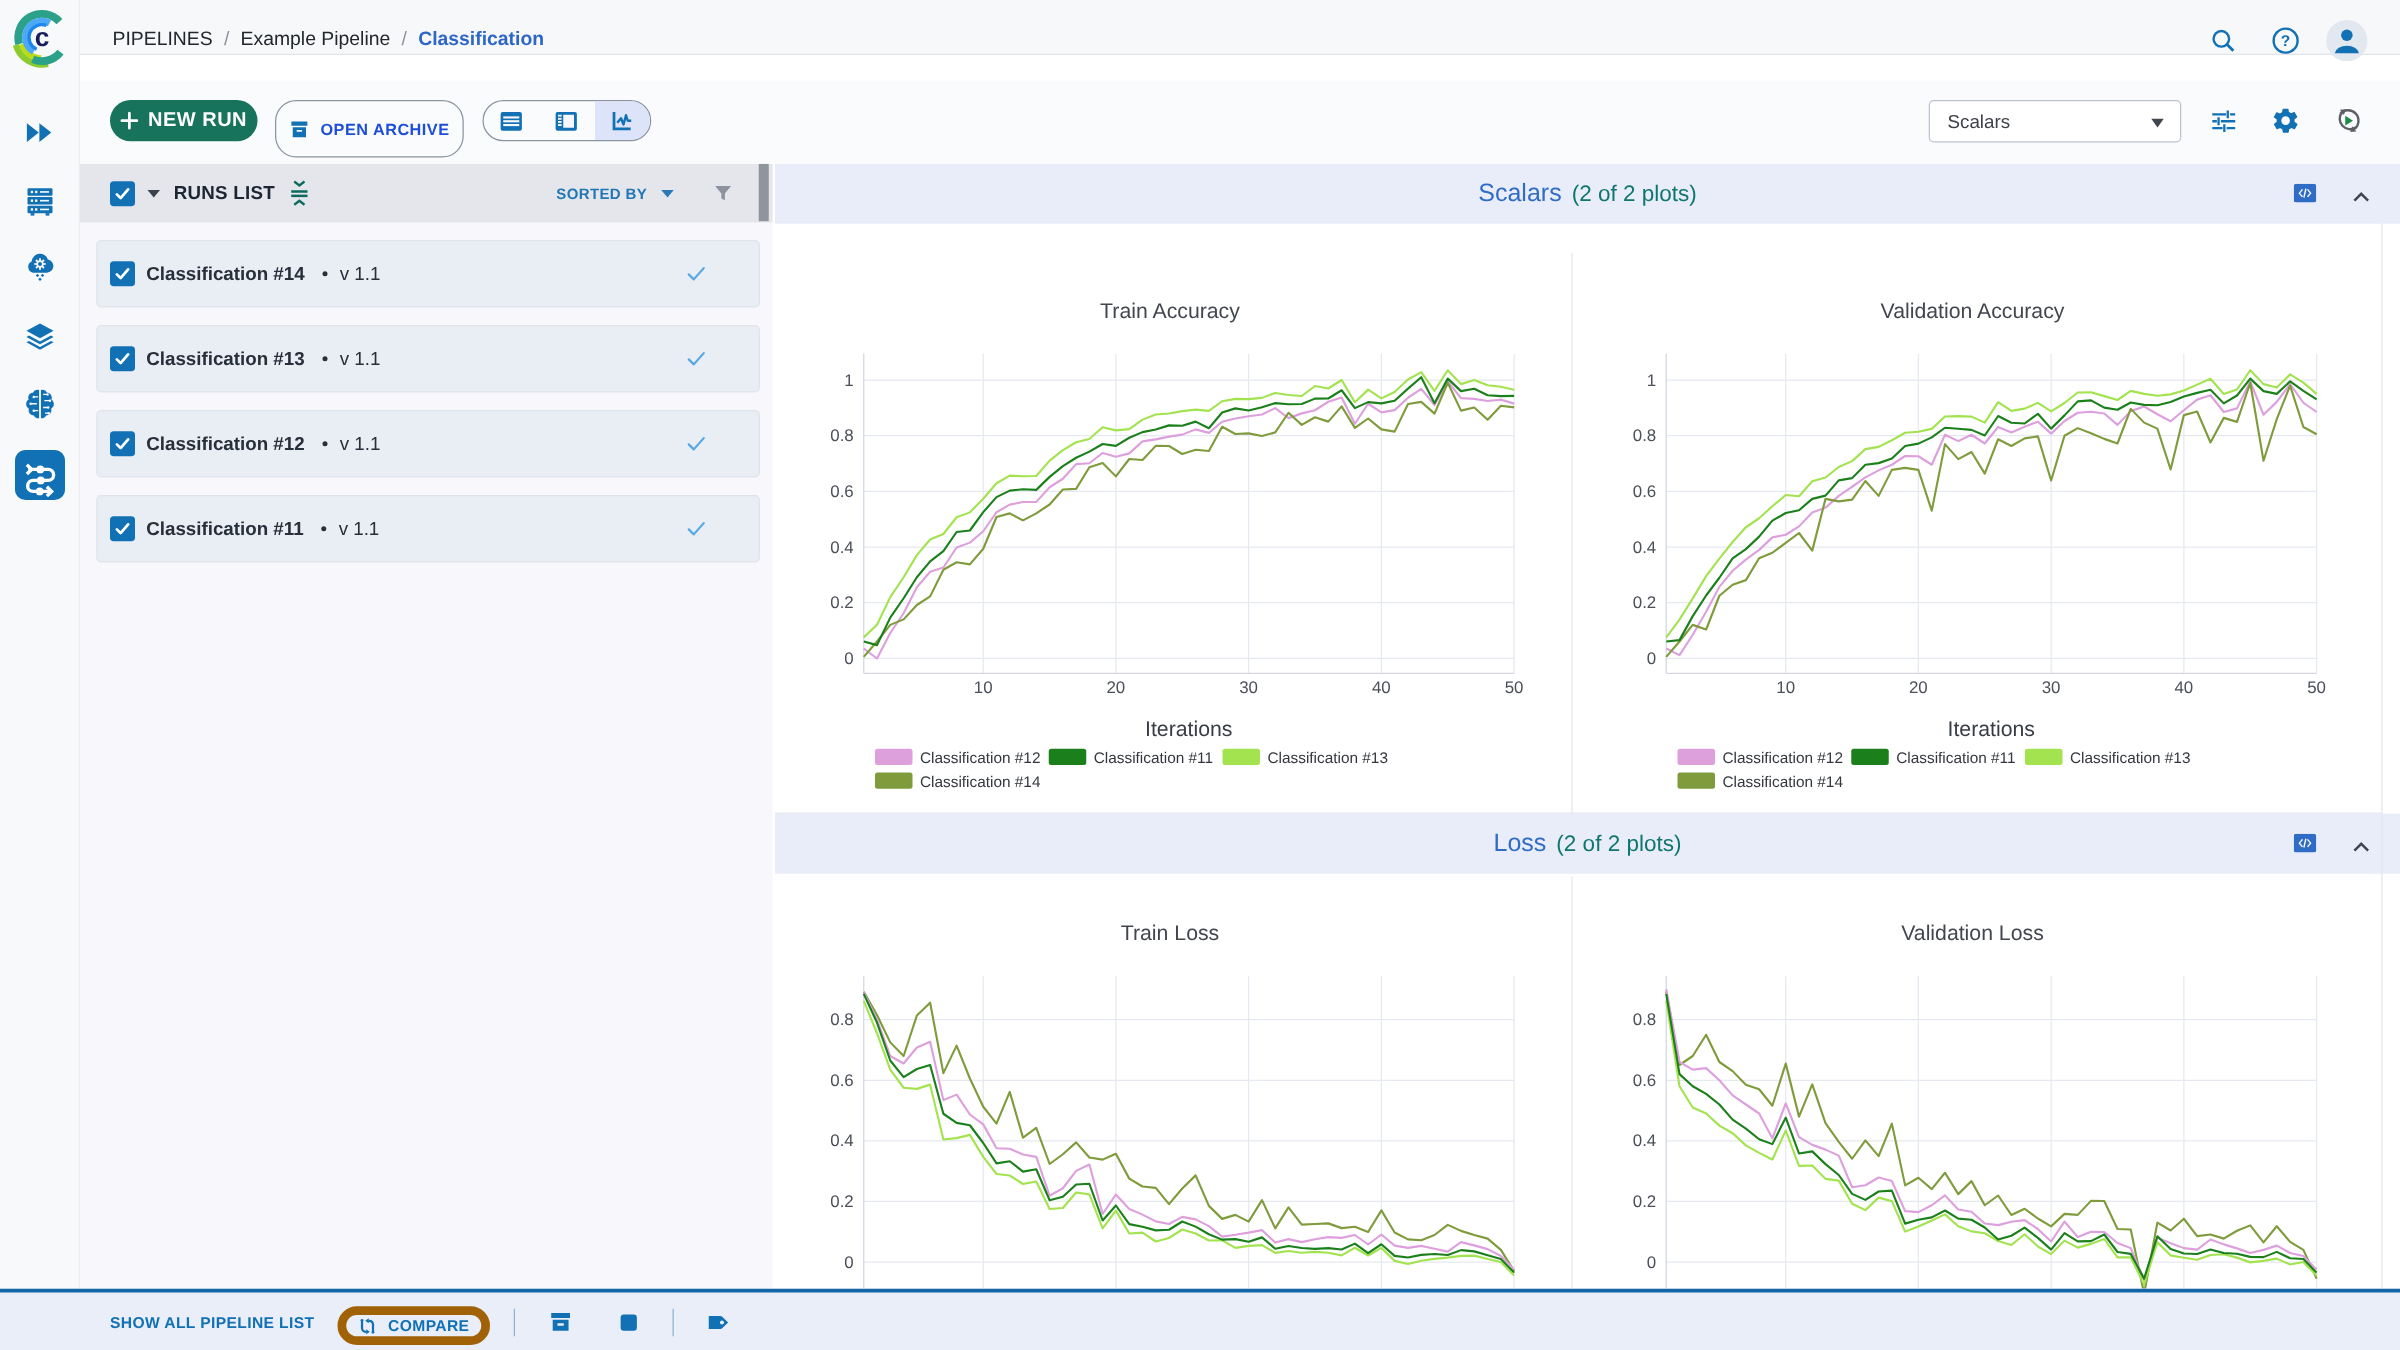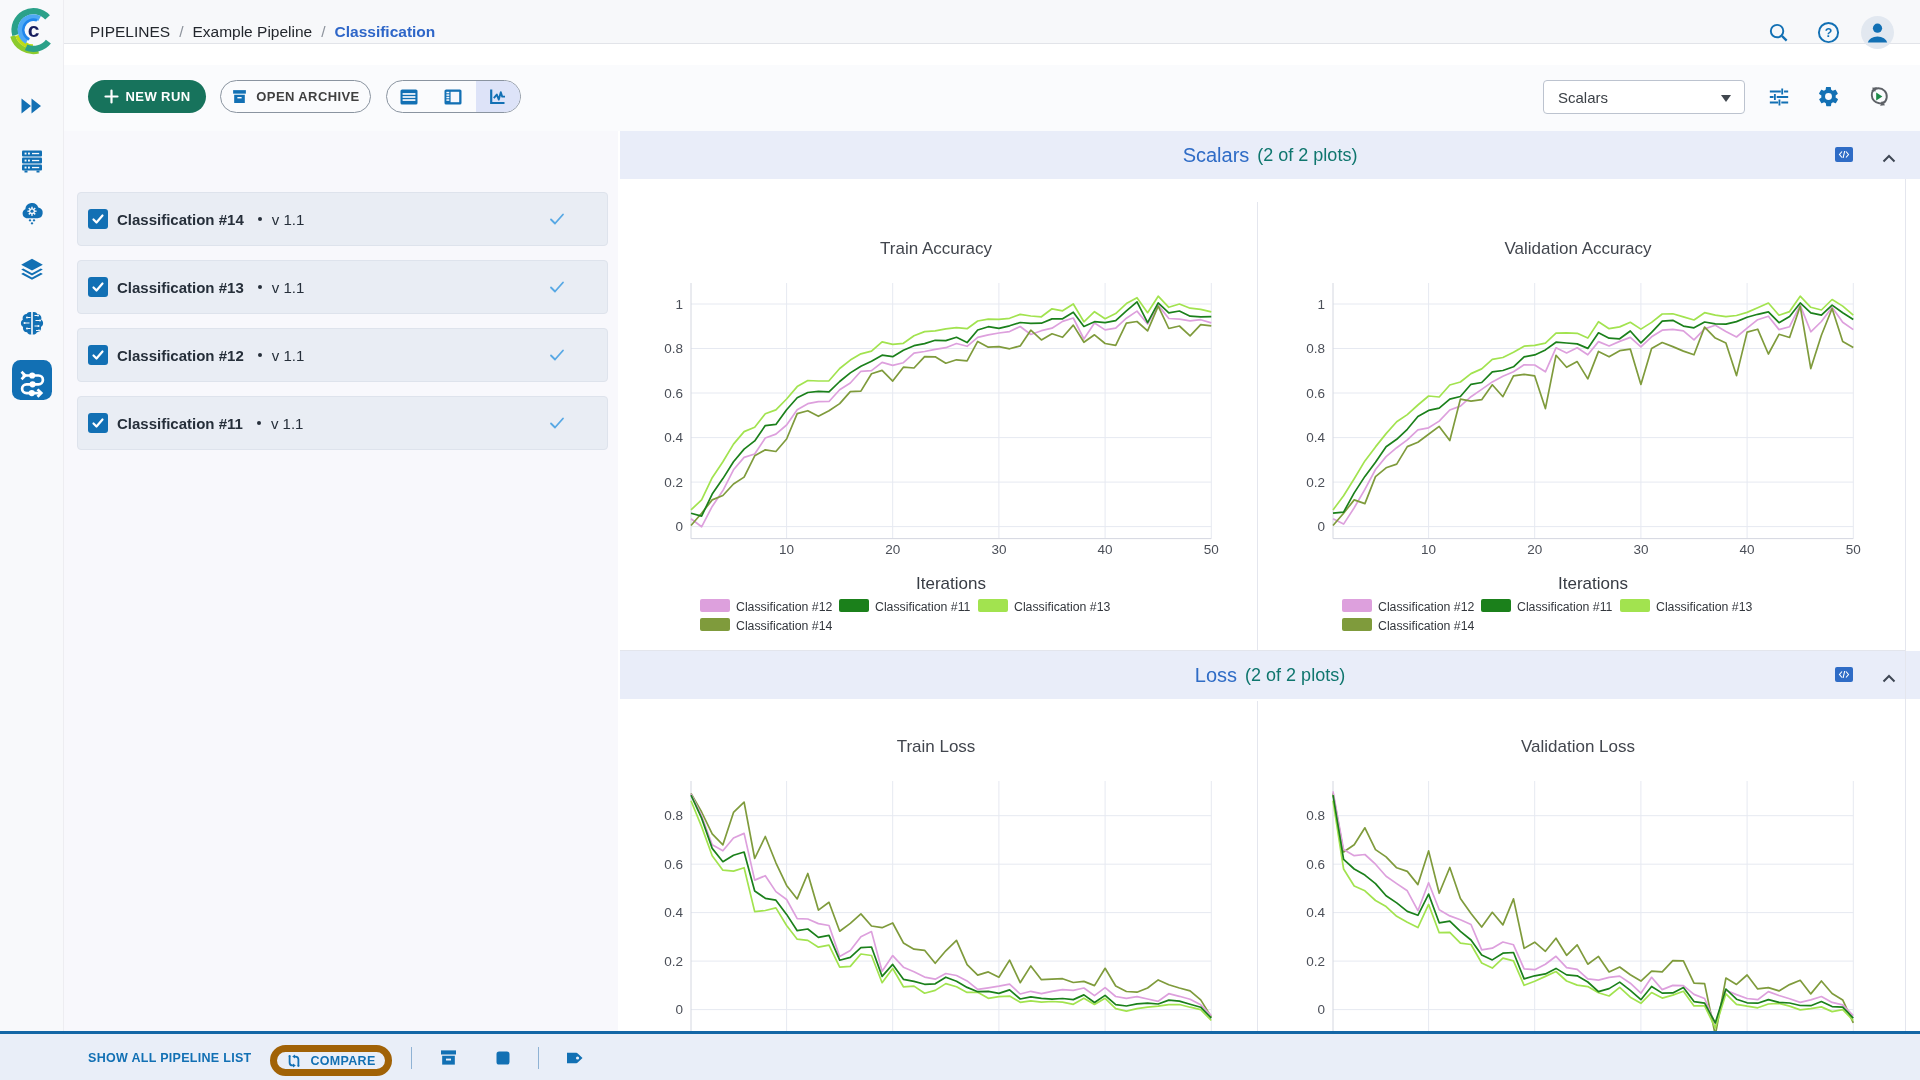--- a/index.html
+++ b/index.html
@@ -13,22 +13,22 @@
 #toolbar { left:64px; top:65px; width:1856px; height:66px; background:#fafbfd; z-index:3; }
 #runspanel { left:64px; top:131px; width:554px; height:900px; background:#f8f8fc; z-index:2; }
 #plots   { left:620px; top:131px; width:1300px; height:900px; background:#fff; z-index:1; }
 #footer  { left:0; top:1031px; width:1920px; height:49px; background:#e9eef8; border-top:3px solid #1366a6; z-index:6; }
 
 .crumb { top:23px; font-size:15.5px; color:#23272d; }
 .crumb b { font-weight:400; }
 .crumb .sep { color:#8d939c; padding:0 9px; }
 .crumb .cur { color:#2e66c8; font-weight:700; }
 
-.btn-green { left:24px; top:15px; width:118px; height:33px; border-radius:17px; background:#17735c; color:#fff; font-size:13px; font-weight:700; letter-spacing:.4px; display:flex; align-items:center; justify-content:center; gap:7px; }
-.btn-outline { left:156px; top:15px; width:151px; height:33px; border-radius:17px; border:1px solid #8a94a0; color:#404040; font-size:13px; font-weight:700; letter-spacing:.4px; display:flex; align-items:center; justify-content:center; gap:8px; background:transparent; }
+.btn-green { left:24px; top:15px; width:118px; height:33px; border-radius:17px; background:#17735c; color:#fff; font-size:16px; font-weight:700; letter-spacing:.4px; display:flex; align-items:center; justify-content:center; gap:7px; }
+.btn-outline { left:156px; top:15px; width:151px; height:46px; border-radius:17px; border:1px solid #8a94a0; color:#1d4ed8; font-size:13px; font-weight:700; letter-spacing:.4px; display:flex; align-items:center; justify-content:center; gap:8px; background:transparent; }
 .toggle { left:322px; top:15px; width:135px; height:33px; border-radius:17px; border:1px solid #8a94a0; overflow:hidden; display:flex; }
 .toggle .cell { width:45px; height:100%; display:flex; align-items:center; justify-content:center; }
 .toggle .sel { background:#dde3f8; }
 .select { left:1479px; top:15px; width:202px; height:34px; border-radius:4px; border:1px solid #bcc3cf; background:#fff; }
 .select span { position:absolute; left:14px; top:8px; font-size:15px; color:#3c4147; }
 .select .car { position:absolute; right:13px; top:14px; width:0; height:0; border-left:5.5px solid transparent; border-right:5.5px solid transparent; border-top:7px solid #41474e; }
 
 .runshead { left:0; top:0; width:554px; height:47px; background:#e4e6ec; display:flex; align-items:center; }
 .runshead .thumb { position:absolute; right:3px; top:0px; width:8px; height:46px; background:#8f959d; }
 .rl-label { font-size:15px; font-weight:700; color:#1c2633; letter-spacing:.2px; }
@@ -196,20 +196,41 @@
     </svg>
 <svg class="abs" style="left:1803px;top:20px;" width="23" height="23" viewBox="0 0 23 23" fill="none">
       <path d="M5.14,6.16 A8.3,8.3 0 1 1 16.26,18.30" stroke="#5d6167" stroke-width="1.9"></path>
       <path d="M17.86,16.84 A8.3,8.3 0 0 1 6.74,4.70" stroke="#5d6167" stroke-width="1.9"></path>
       <polygon points="18.06,20.21 14.93,16.05 13.14,20.66" fill="#5d6167"></polygon>
       <polygon points="4.94,2.79 8.07,6.95 9.86,2.34" fill="#5d6167"></polygon>
       <polygon points="9.2,7.6 15.4,11.5 9.2,15.4" fill="#1d8a48"></polygon>
     </svg>
 </div>
 <div id="runspanel" class="abs">
+  <div class="abs runshead">
+    <div style="margin-left:24px;" class="cb">
+        <svg width="14" height="14" viewBox="0 0 14 14">
+          <path d="M2.5 7.5l3 3 6-7" stroke="#fff" stroke-width="2.2" fill="none" stroke-linecap="round" stroke-linejoin="round"></path>
+        </svg>
+      </div>
+    <div style="width:0;height:0;border-left:5.5px solid transparent;border-right:5.5px solid transparent;border-top:6.5px solid #3a424d; margin-left:10px;"></div>
+    <div class="rl-label" style="margin-left:11px;">RUNS LIST</div>
+    <svg width="15" height="21" viewBox="0 0 15 21" style="margin-left:12px;" fill="none">
+        <path d="M3.4 1.2L7.5 4.4 11.6 1.2" stroke="#0d6a5c" stroke-width="1.8"></path>
+        <rect x="1" y="8.2" width="13" height="2" fill="#0d6a5c"></rect>
+        <rect x="1" y="11.7" width="13" height="2" fill="#0d6a5c"></rect>
+        <path d="M3.4 19.8L7.5 16.6 11.6 19.8" stroke="#0d6a5c" stroke-width="1.8"></path>
+      </svg>
+    <div class="sortedby">SORTED BY</div>
+    <div class="sb-car"></div>
+    <svg width="17" height="17" viewBox="0 0 24 24" fill="#8d939e" style="position:absolute;left:506px;top:15px;">
+        <path d="M3 4h18l-7 8.5V20l-4-2v-5.5z"></path>
+      </svg>
+    <div class="thumb"></div>
+  </div>
   <div class="abs card" style="top:61px;">
   <div class="cb" style="margin-left:10px;">
         <svg width="14" height="14" viewBox="0 0 14 14">
           <path d="M2.5 7.5l3 3 6-7" stroke="#fff" stroke-width="2.2" fill="none" stroke-linecap="round" stroke-linejoin="round"></path>
         </svg>
       </div>
   <div class="txt">Classification #14</div>
       <div class="dot"></div>
       <div class="ver">v 1.1</div>
   <svg class="chk" width="18" height="18" viewBox="0 0 18 18">

